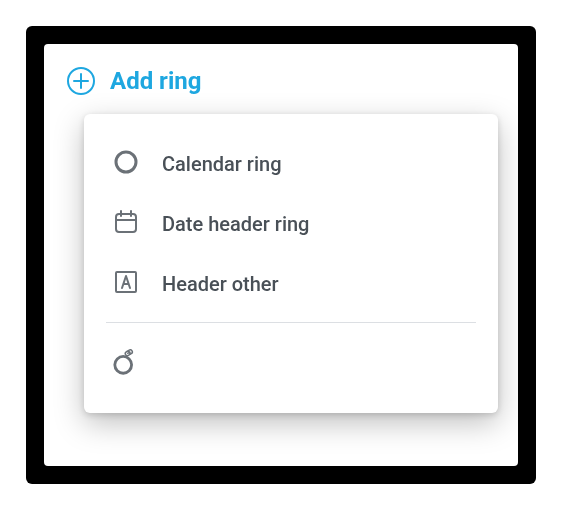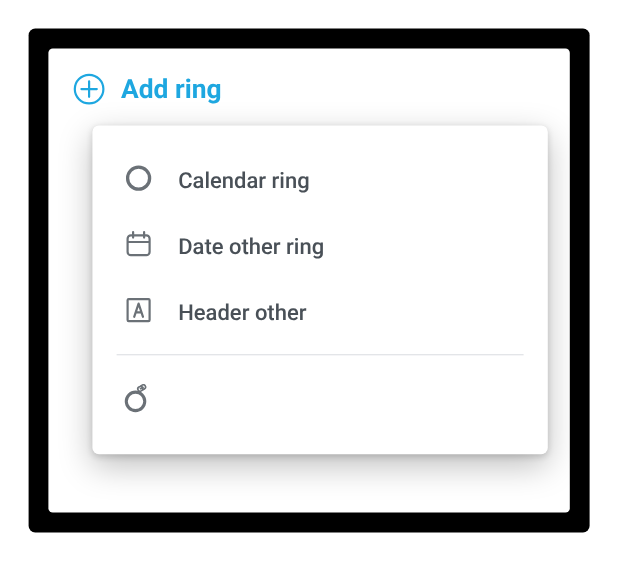--- a/index.html
+++ b/index.html
@@ -111,21 +111,21 @@
 
       <div class="menu-item">
         <span class="menu-icon">
           <svg width="26" height="26" viewBox="0 0 26 26">
             <rect x="3" y="5" width="20" height="18" rx="3" ry="3" fill="none" stroke="#6b7177" stroke-width="2"></rect>
             <line x1="3" y1="11" x2="23" y2="11" stroke="#6b7177" stroke-width="2"></line>
             <line x1="8" y1="2" x2="8" y2="7" stroke="#6b7177" stroke-width="2" stroke-linecap="round"></line>
             <line x1="18" y1="2" x2="18" y2="7" stroke="#6b7177" stroke-width="2" stroke-linecap="round"></line>
           </svg>
         </span>
-        <span class="menu-label">Date other ring</span>
+        <span class="menu-label">Date header ring</span>
       </div>
 
       <div class="menu-item">
         <span class="menu-icon">
           <svg width="26" height="26" viewBox="0 0 26 26">
             <rect x="3" y="3" width="20" height="20" rx="1" fill="none" stroke="#6b7177" stroke-width="2"></rect>
             <path d="M 9 19 L 13 7 L 17 19 M 10.3 15 L 15.7 15" fill="none" stroke="#6b7177" stroke-width="2" stroke-linecap="round" stroke-linejoin="round"></path>
           </svg>
         </span>
         <span class="menu-label">Header other</span>

